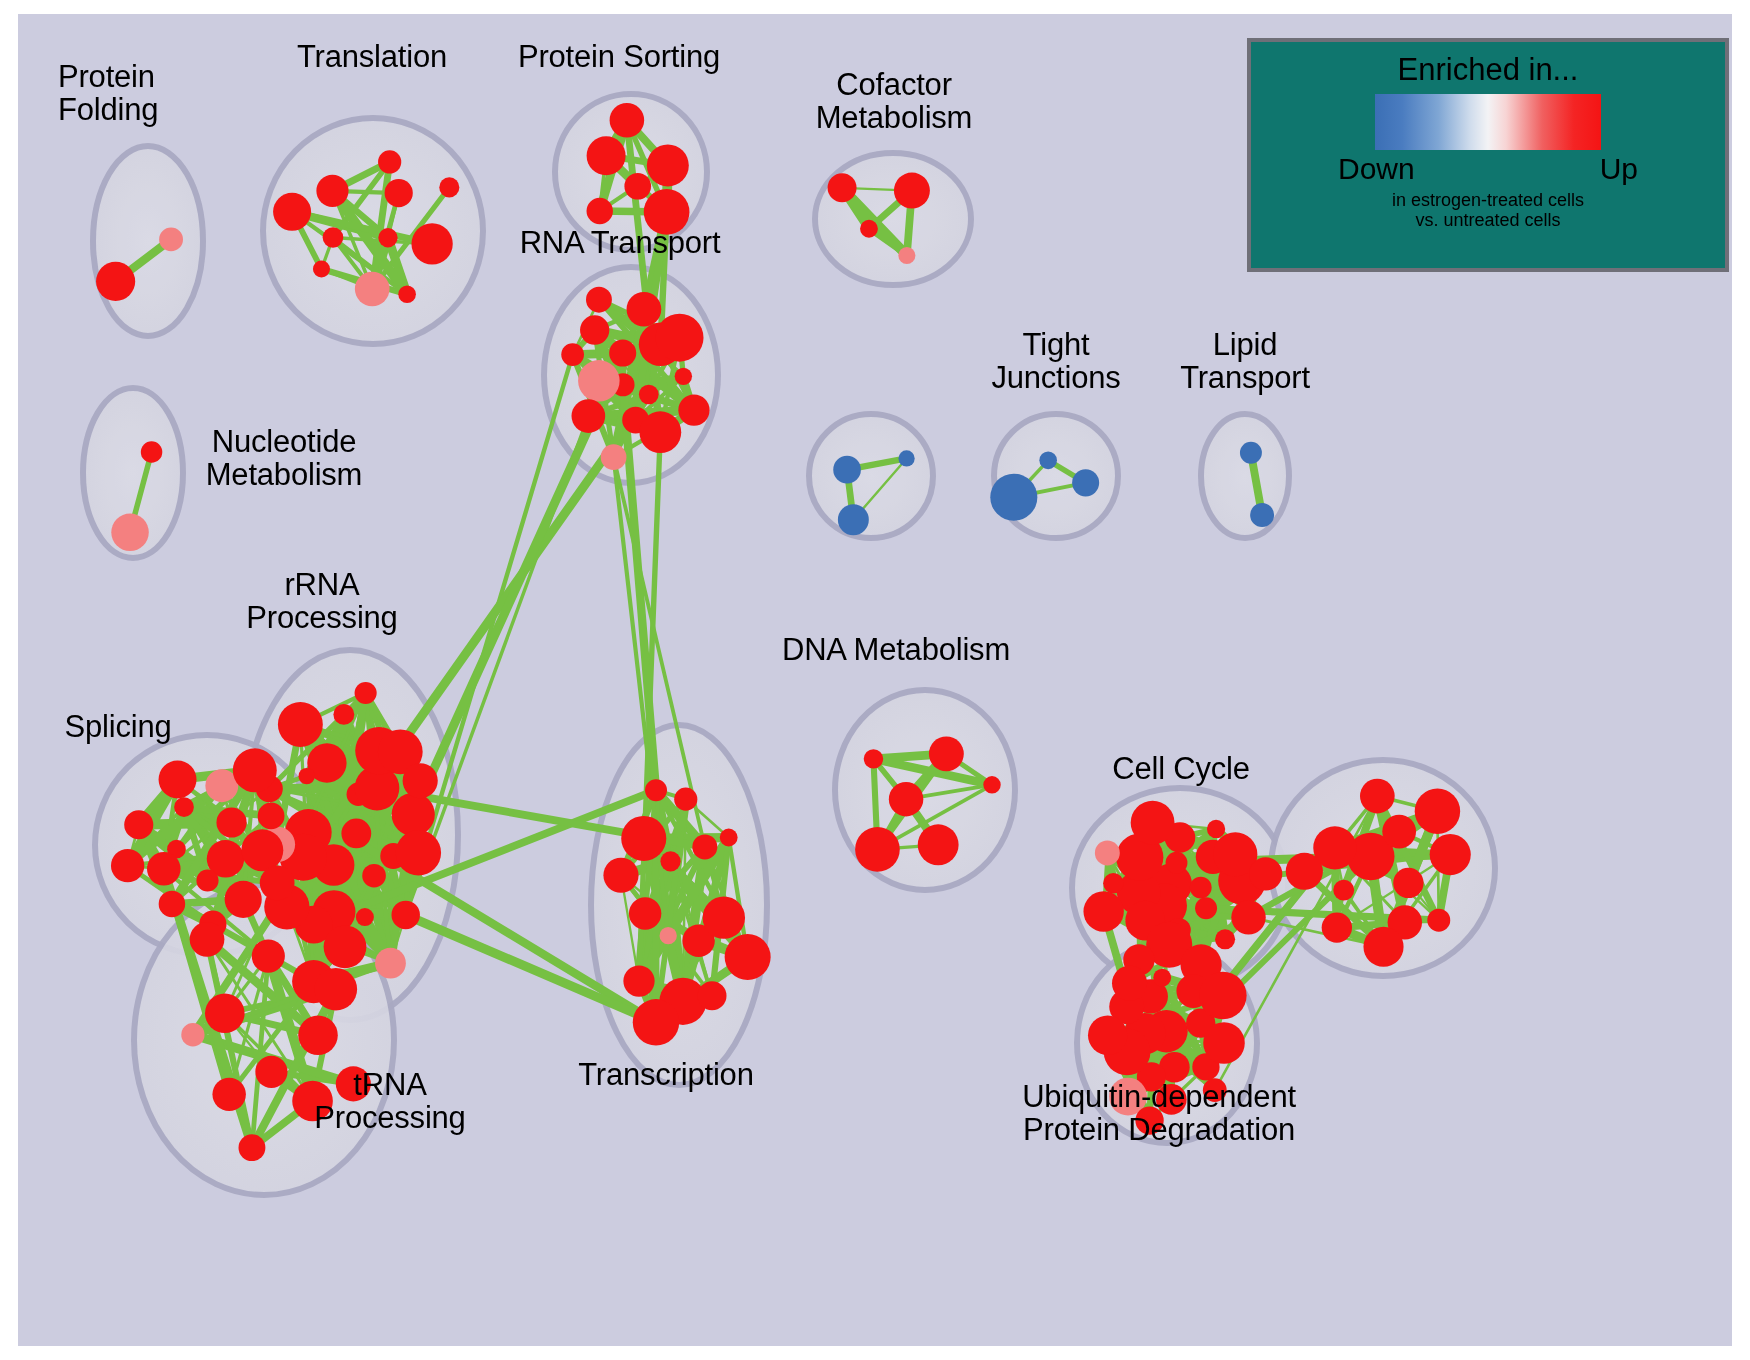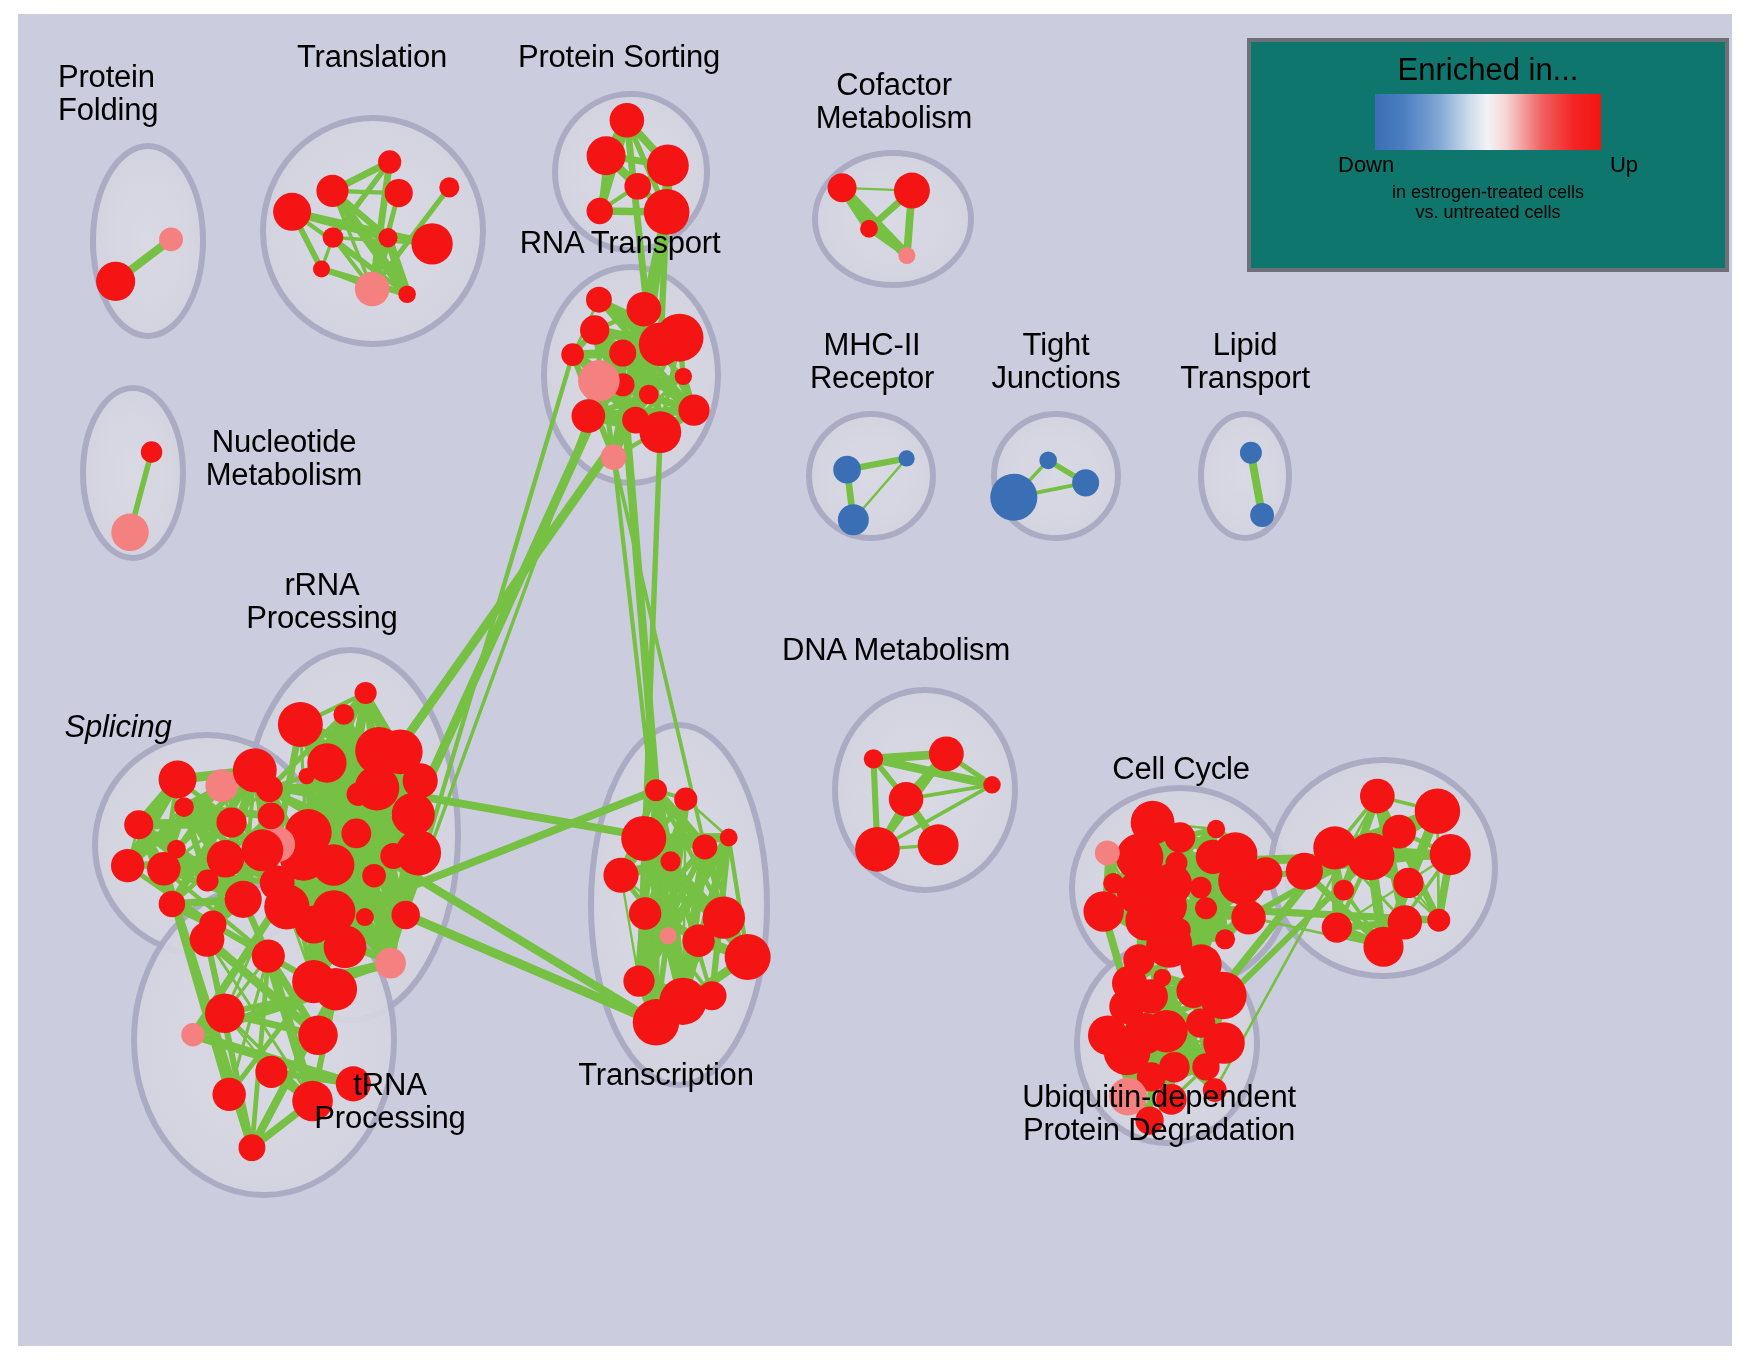--- a/index.html
+++ b/index.html
@@ -65,21 +65,21 @@
     height: 56px;
     background: linear-gradient(to right,
        #3b6fb5 0%, #4a7cc0 12%, #7fa6d4 28%,
        #cfdcec 42%, #f3f3f5 50%, #f7d4d4 58%,
        #f06060 74%, #f42424 88%, #f41414 100%);
   }
   #legend-ends {
     width: 300px;
     display: flex;
     justify-content: space-between;
-    font-size: 22px;
+    font-size: 30px;
     color: #000;
     margin-top: 2px;
   }
   .legend-sub {
     font-size: 18px;
     color: #000;
     line-height: 1.12;
     text-align: center;
   }
   .legend-sub.first { margin-top: 4px; }
@@ -980,31 +980,29 @@
       </g>
   </svg>
 
   <div class="cluster-label" style="left:58px;top:60px;width:150px;text-align:left;">Protein
 Folding</div>
   <div class="cluster-label" style="left:282px;top:40px;width:180px;">Translation</div>
   <div class="cluster-label" style="left:508px;top:40px;width:222px;">Protein Sorting</div>
   <div class="cluster-label" style="left:512px;top:226px;width:216px;">RNA Transport</div>
   <div class="cluster-label" style="left:790px;top:68px;width:208px;">Cofactor
 Metabolism</div>
-  <div class="cluster-label" style="left:782px;top:328px;width:180px;">MHC-II
-Receptor</div>
   <div class="cluster-label" style="left:963px;top:328px;width:186px;">Tight
 Junctions</div>
   <div class="cluster-label" style="left:1152px;top:328px;width:186px;">Lipid
 Transport</div>
   <div class="cluster-label" style="left:180px;top:425px;width:208px;">Nucleotide
 Metabolism</div>
   <div class="cluster-label" style="left:222px;top:568px;width:200px;">rRNA
 Processing</div>
-  <div class="cluster-label" style="left:48px;top:710px;width:140px;font-style:italic;">Splicing</div>
+  <div class="cluster-label" style="left:48px;top:710px;width:140px;">Splicing</div>
   <div class="cluster-label" style="left:290px;top:1068px;width:200px;">tRNA
 Processing</div>
   <div class="cluster-label" style="left:566px;top:1058px;width:200px;">Transcription</div>
   <div class="cluster-label" style="left:772px;top:633px;width:248px;">DNA Metabolism</div>
   <div class="cluster-label" style="left:1091px;top:752px;width:180px;">Cell Cycle</div>
   <div class="cluster-label" style="left:978px;top:1080px;width:362px;text-align:center;">Ubiquitin-dependent
 Protein Degradation</div>
 
   <div id="legend-box">
     <div id="legend-title">Enriched in...</div>

